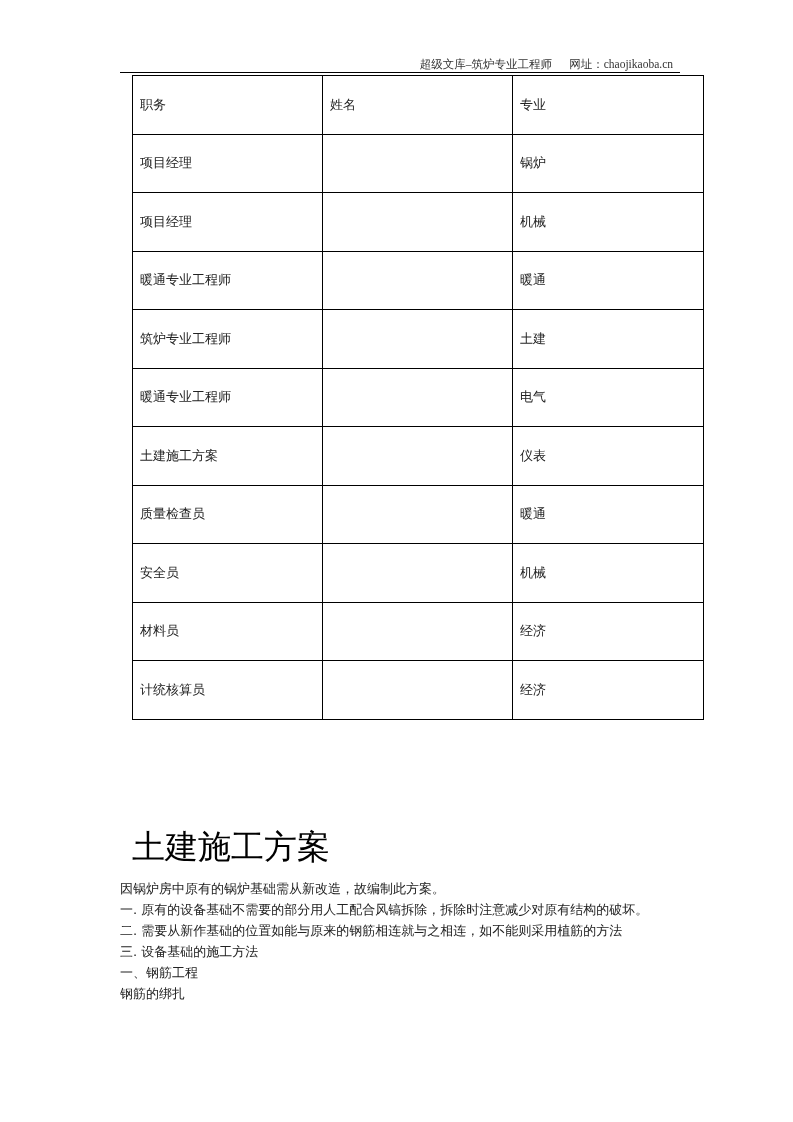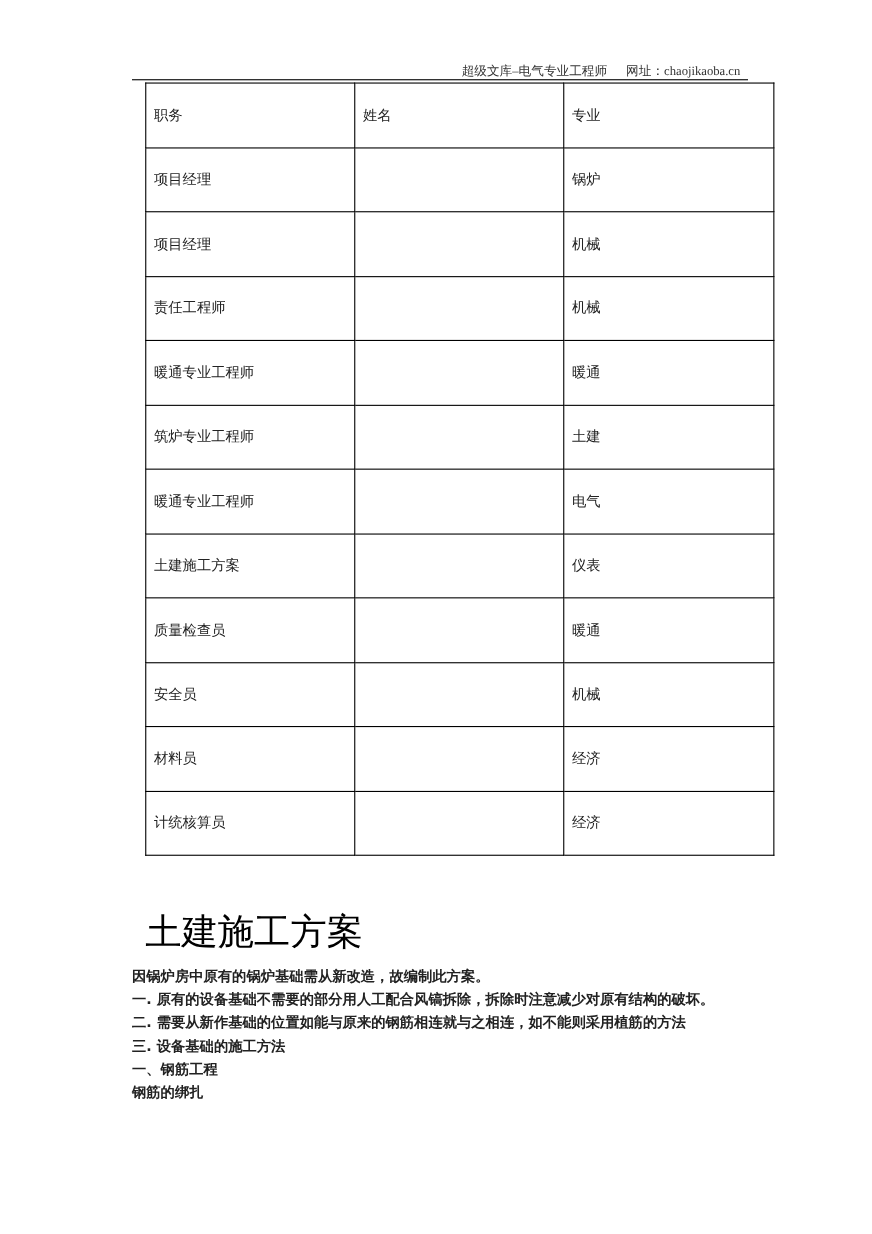--- a/index.html
+++ b/index.html
@@ -68,30 +68,29 @@
     }
     .body-text {
       position: absolute;
       left: 120px;
       top: 878px;
       width: 545px;
       font-size: 13px;
       line-height: 21px;
       color: #222222;
       font-family: "DejaVu Sans", "Liberation Sans", sans-serif;
-      font-weight: bold;
     }
     .body-text p {
       margin: 0;
     }
   </style>
 </head>
 <body>
 
-<div class="page-header"><span>超级文库–电气专业工程师</span>      <span>网址：chaojikaoba.cn</span></div>
+<div class="page-header"><span>超级文库–筑炉专业工程师</span>      <span>网址：chaojikaoba.cn</span></div>
 <div class="header-rule"></div>
 
 <table class="staff-table">
   <colgroup>
     <col class="c1">
       <col class="c2">
       <col class="c3">
   </colgroup>
   <tbody>
     <tr>
@@ -99,25 +98,20 @@
       <td>姓名</td>
       <td>专业</td>
     </tr>
     <tr>
       <td>项目经理</td>
       <td></td>
       <td>锅炉</td>
     </tr>
     <tr>
       <td>项目经理</td>
-      <td></td>
-      <td>机械</td>
-    </tr>
-    <tr>
-      <td>责任工程师</td>
       <td></td>
       <td>机械</td>
     </tr>
     <tr>
       <td>暖通专业工程师</td>
       <td></td>
       <td>暖通</td>
     </tr>
     <tr>
       <td>筑炉专业工程师</td>

